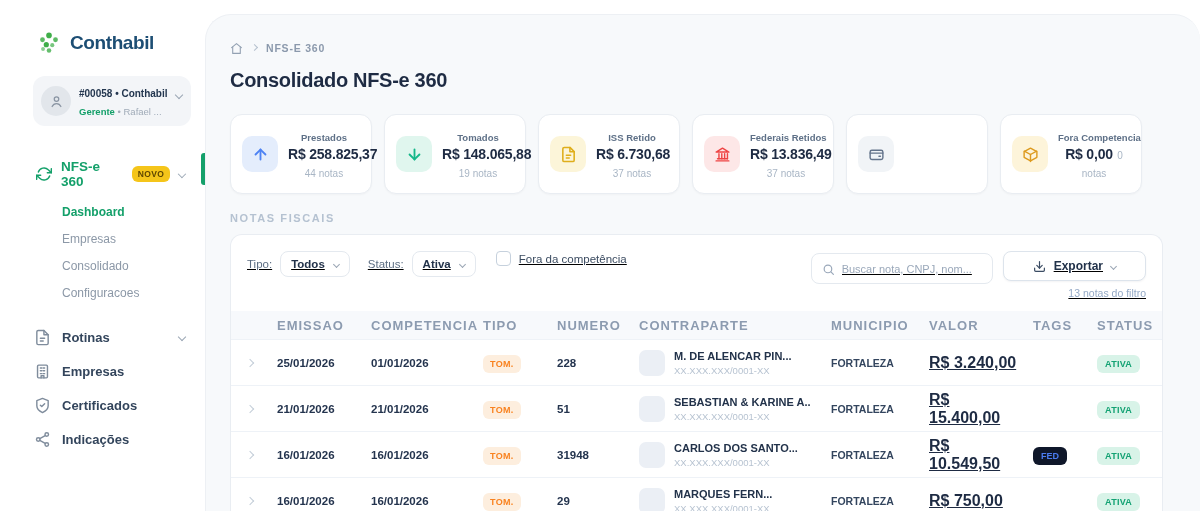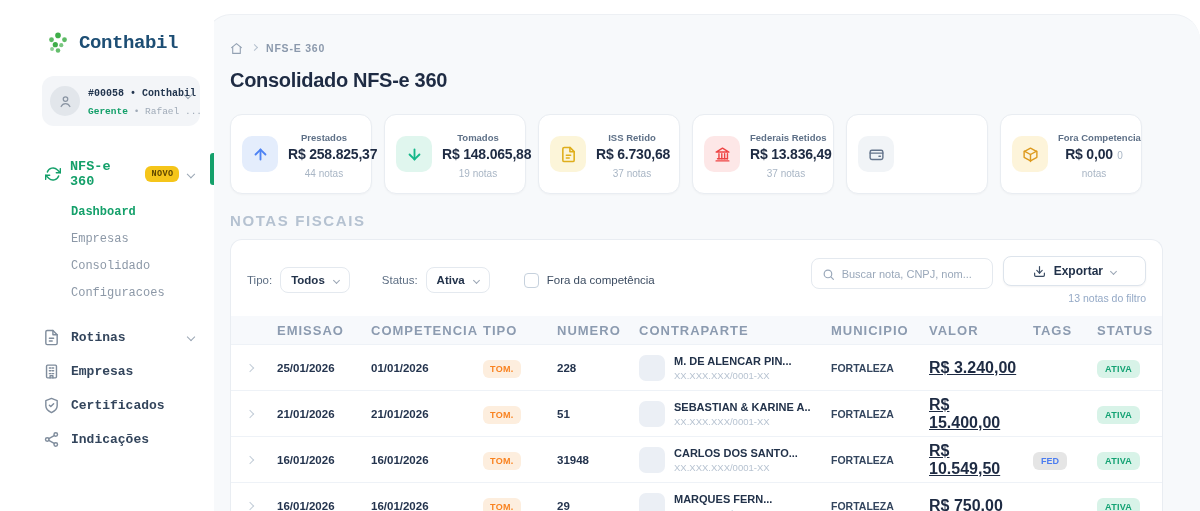--- a/index.html
+++ b/index.html
@@ -1,20 +1,20 @@
 <!DOCTYPE html>
 <html><head>
 <meta charset="utf-8">
 <style>
   * { box-sizing: border-box; margin: 0; padding: 0; }
   html,body { width:1200px; height:511px; overflow:hidden; background:#fff;
     font-family:"Liberation Sans", sans-serif; }
 
   
-  .sidebar { position:absolute; left:9px; top:0; width:205px; height:511px; background:#fff; z-index:2;font-family:Liberation Mono, monospace; }
+  .sidebar { position:absolute; left:0; top:0; width:205px; height:511px; background:#fff; z-index:2; }
   .logo-row { display:flex; align-items:center; gap:8px; margin:30px 0 0 36px; }
   .logo-mark { width:26px; height:26px; color:#3fae49; }
   .logo-mark svg { width:26px; height:26px; }
   .logo-text { font-size:19px; font-weight:800; color:#1d4e74; letter-spacing:-0.4px; }
 
   .user-card { margin:20px 0 0 33px; width:158px; background:#f3f5f8; border-radius:12px;
     padding:7px 8px; display:flex; align-items:center; gap:8px; position:relative; cursor:pointer; }
   .avatar { width:30px; height:30px; border-radius:50%; background:#e2e6eb; color:#8a95a3;
     display:grid; place-items:center; flex-shrink:0; }
   .avatar svg { width:15px; height:15px; }
@@ -67,26 +67,26 @@
   .stat-card { flex:1; background:#fff; border:1px solid #e9edf2; border-radius:12px;
     padding:12px 11px; display:flex; gap:10px; align-items:center;
     box-shadow:0 1px 2px rgba(16,24,40,.03); min-width:0; }
   .stat-icon { width:36px; height:36px; border-radius:10px; display:grid; place-items:center; flex-shrink:0; }
   .stat-icon svg { width:17px; height:17px; }
   .stat-text { min-width:0;text-align:center; }
   .stat-label { font-size:9.5px; font-weight:600; color:#5e7087; white-space:nowrap; }
   .stat-value { font-size:14px; font-weight:800; color:#1e2b43; letter-spacing:-0.2px; margin-top:2px; white-space:nowrap; }
   .stat-notes { font-size:10px; color:#a9b6c5; margin-top:3px; }
 
-  .section-label { margin-top:18px; font-size:15px; font-weight:800; letter-spacing:1.6px; color:#b5c2d1; }
+  .section-label { margin-top:18px; font-size:11px; font-weight:800; letter-spacing:1.6px; color:#b5c2d1; }
 
   .panel { margin-top:10px; width:933px; background:#fff; border:1px solid #e9edf2;
     border-bottom:none; border-radius:12px 12px 0 0; min-height:300px; }
 
-  .filter-bar { display:flex; align-items:center; padding:16px 16px 12px; gap:32px; }
+  .filter-bar { display:flex; align-items:flex-start; padding:16px 16px 12px; gap:18px;text-decoration:underline; }
   .fgroup { display:flex; align-items:center; gap:8px; }
   .flabel { font-size:11.5px; color:#5d6e83; }
   .select { display:flex; align-items:center; gap:9px; border:1px solid #e4e9ef; border-radius:8px;
     padding:6px 10px; font-size:11.5px; font-weight:800; color:#22324a; background:#fff; cursor:pointer; }
   .select .chev { width:5px; height:5px; }
   .checkbox-group { display:flex; align-items:center; gap:8px; margin-left:2px; cursor:pointer; }
   .checkbox { width:15px; height:15px; border:1.5px solid #c6d1dd; border-radius:4px; background:#fff; }
   .cb-label { font-size:11.5px; color:#3c4c61; }
   .right-tools { margin-left:auto; display:flex; gap:10px; align-items:flex-start; margin-right:0; }
   .search { display:flex; align-items:center; gap:7px; width:182px; height:31px;
@@ -116,21 +116,21 @@
     transform:rotate(45deg); }
   .cell-date, .cell-num { font-size:11.5px; font-weight:800; color:#24344e; }
   .badge-tipo { display:inline-block; font-size:9px; font-weight:800; color:#f9821f; background:#fdeede;
     padding:4px 7px; border-radius:6px; letter-spacing:.3px; }
   .cell-cp { display:flex; align-items:center; gap:9px; padding-right:12px; }
   .cp-avatar { width:26px; height:26px; border-radius:7px; background:#ebeff5; flex-shrink:0; }
   .cp-name { font-size:11px; font-weight:800; color:#22324a; white-space:nowrap; overflow:hidden; }
   .cp-cnpj { font-size:9.5px; color:#b7c3d1; margin-top:3px; }
   .cell-mun { font-size:10.5px; font-weight:700; color:#33455e; }
   .cell-val { font-size:16px; font-weight:800; color:#1e2b43;text-decoration:underline; }
-  .badge-fed { display:inline-block; font-size:9px; font-weight:800; color:#4b7cf0; background:#e5e5e5;
+  .badge-fed { display:inline-block; font-size:9px; font-weight:800; color:#4b7cf0; background:#0f172a;
     padding:4px 8px; border-radius:6px; }
   .badge-status { display:inline-block; font-size:9px; font-weight:800; color:#13a273; background:#d8f3e8;
     padding:4px 8px; border-radius:6px; letter-spacing:.3px; }
 </style>
 </head>
 <body>
 
 <aside class="sidebar">
   <div class="logo-row">
     <span class="logo-mark">

